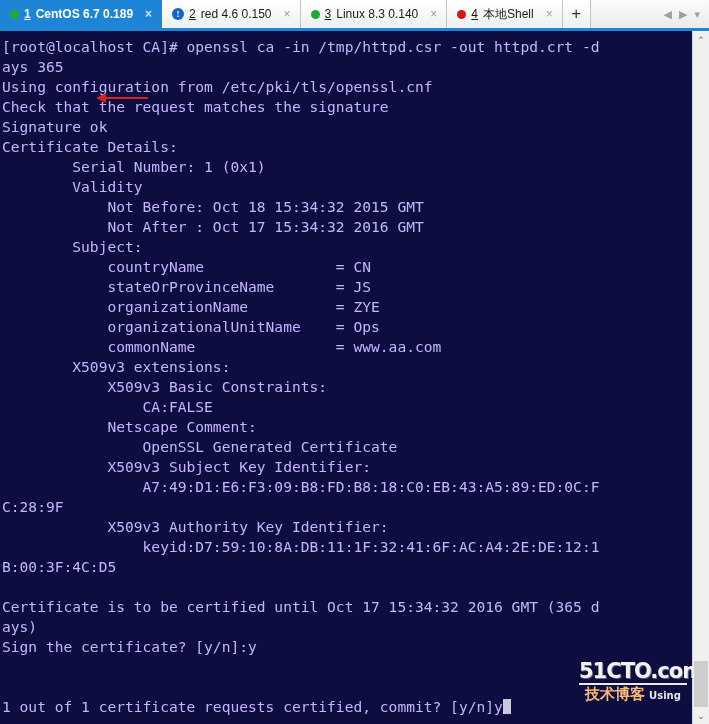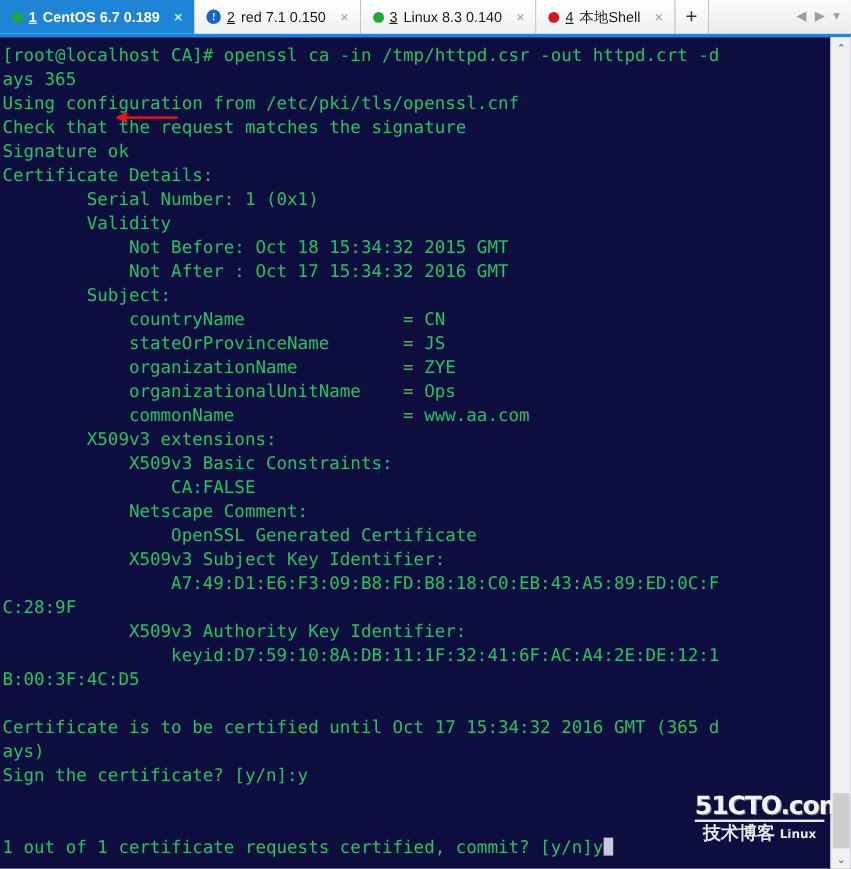--- a/index.html
+++ b/index.html
@@ -67,21 +67,21 @@
   
   #term-wrap{
     position:relative;
     width:709px; height:693px;
     background:#0d0d3f;
     display:flex;
   }
   #terminal{
     flex:1 1 auto;
     padding:6px 0 0 2px;
-    color:#22c55e;
+    color:#c4b5fd;
     font-family:"DejaVu Sans Mono","Liberation Mono",monospace;
     font-size:14.6px;
     line-height:20px;
     letter-spacing:0px;
     white-space:pre;
     overflow:hidden;
   }
   #terminal .line{ height:20px; }
   .cursor{
     display:inline-block; width:8px; height:15px;
@@ -115,21 +115,21 @@
     font-weight:bold; font-size:21px; line-height:21px;
     color:#f2f2f2; letter-spacing:-1px;
     text-shadow:1px 1px 0 #6a6a80;
   }
   #wm-rule{ height:2px; background:#e8e8f0; margin:1px 0 1px 0; }
   #wm-bot{
     display:flex; align-items:flex-end; justify-content:center; gap:4px;
   }
   #wm-cn{
     font-family:"DejaVu Sans", sans-serif;
-    font-weight:bold; font-size:15px; line-height:16px; color:#e5e5e5;
+    font-weight:bold; font-size:15px; line-height:16px; color:#fdba74;
   }
   #wm-blog{
     font-family:"DejaVu Sans", sans-serif;
     font-weight:bold; font-size:10px; line-height:12px; color:#e6e6ee;
   }
 
   
   #scrollbar{
     width:17px; flex:0 0 17px;
     background:#f0f0f0;
@@ -158,21 +158,21 @@
   <div class="tab active">
     <span class="dot green"></span>
     <span class="num">1</span>
       <span> CentOS 6.7 0.189</span>
     <span class="close">×</span>
   </div>
 
   <div class="tab">
     <span class="badge-warn">!</span>
     <span class="num">2</span>
-      <span> red 7.1  0.150</span>
+      <span> red 4.6  0.150</span>
     <span class="close">×</span>
   </div>
 
   <div class="tab">
     <span class="dot green"></span>
     <span class="num">3</span>
       <span> Linux 8.3 0.140</span>
     <span class="close">×</span>
   </div>
 
@@ -201,21 +201,21 @@
   <div class="arrow" id="arrow1">
     <div class="head"></div>
       <div class="shaft"></div>
   </div>
 
   <div id="watermark">
     <div id="wm-top">51CTO.com</div>
     <div id="wm-rule"></div>
     <div id="wm-bot">
       <span id="wm-cn">技术博客</span>
-      <span id="wm-blog">Linux</span>
+      <span id="wm-blog">Using</span>
     </div>
   </div>
 
   <div id="scrollbar">
     <div class="sb-btn">⌃</div>
     <div class="sb-track">
       <div class="sb-thumb"></div>
     </div>
     <div class="sb-btn">⌄</div>
   </div>

